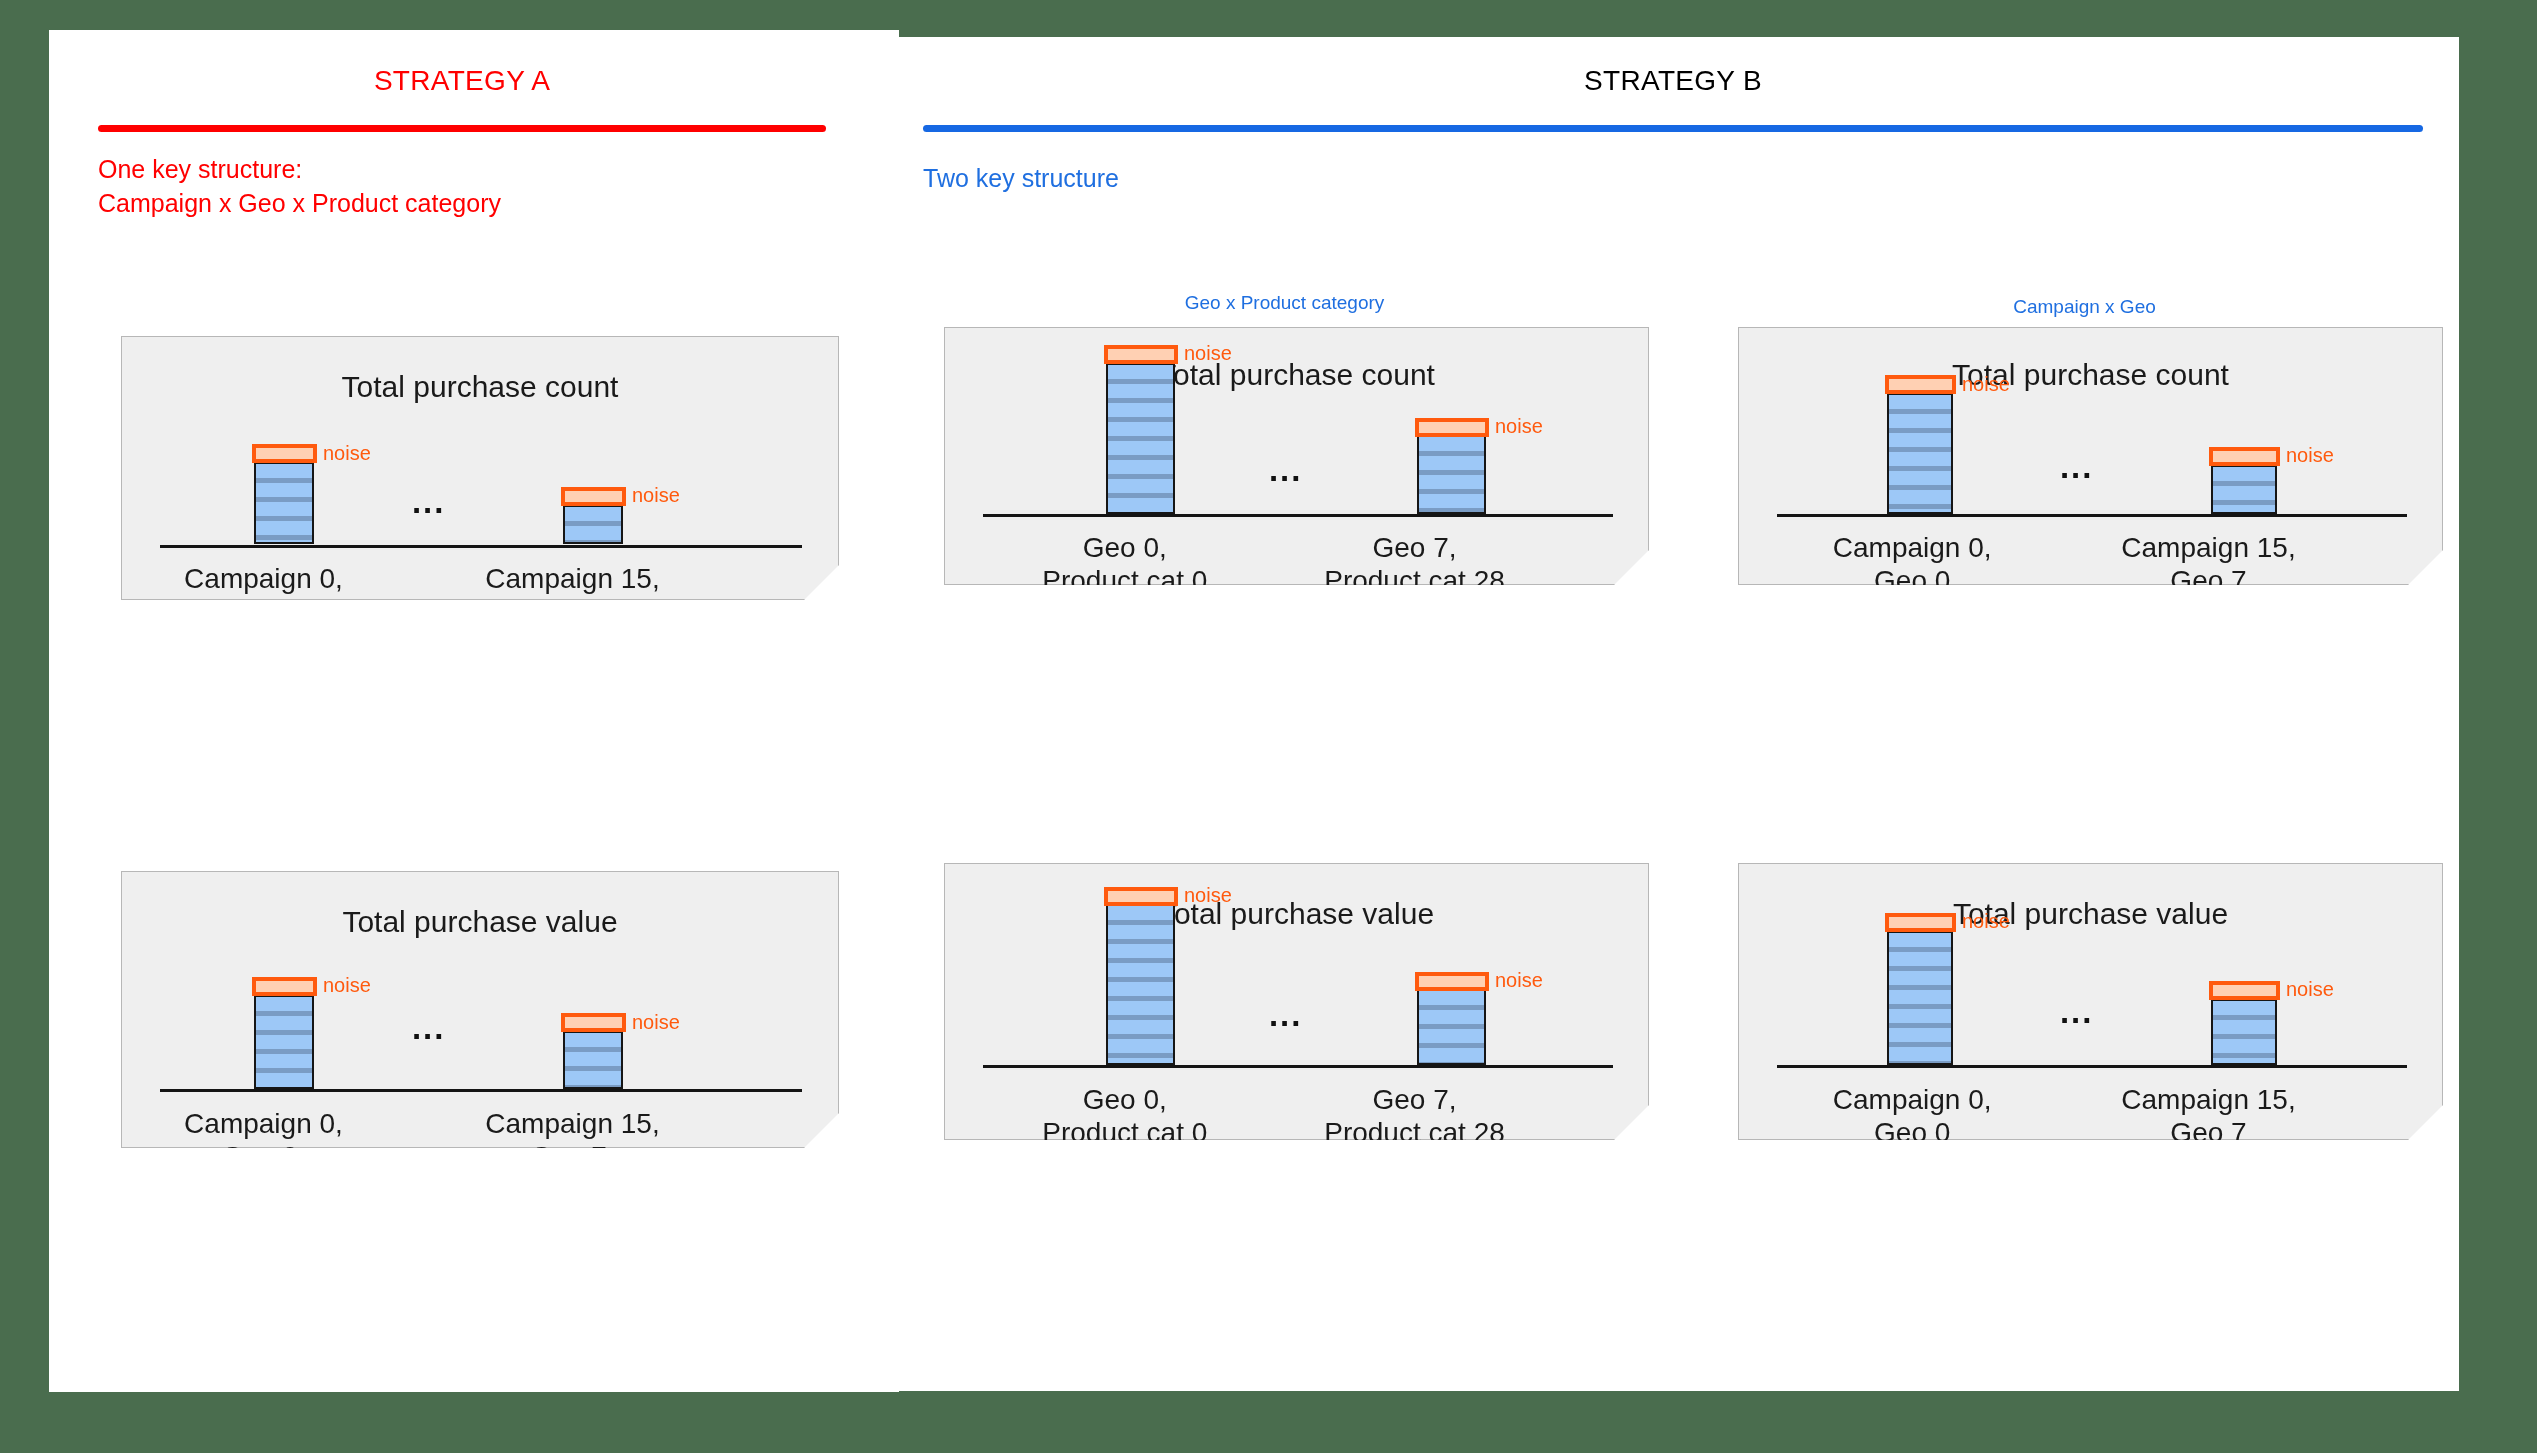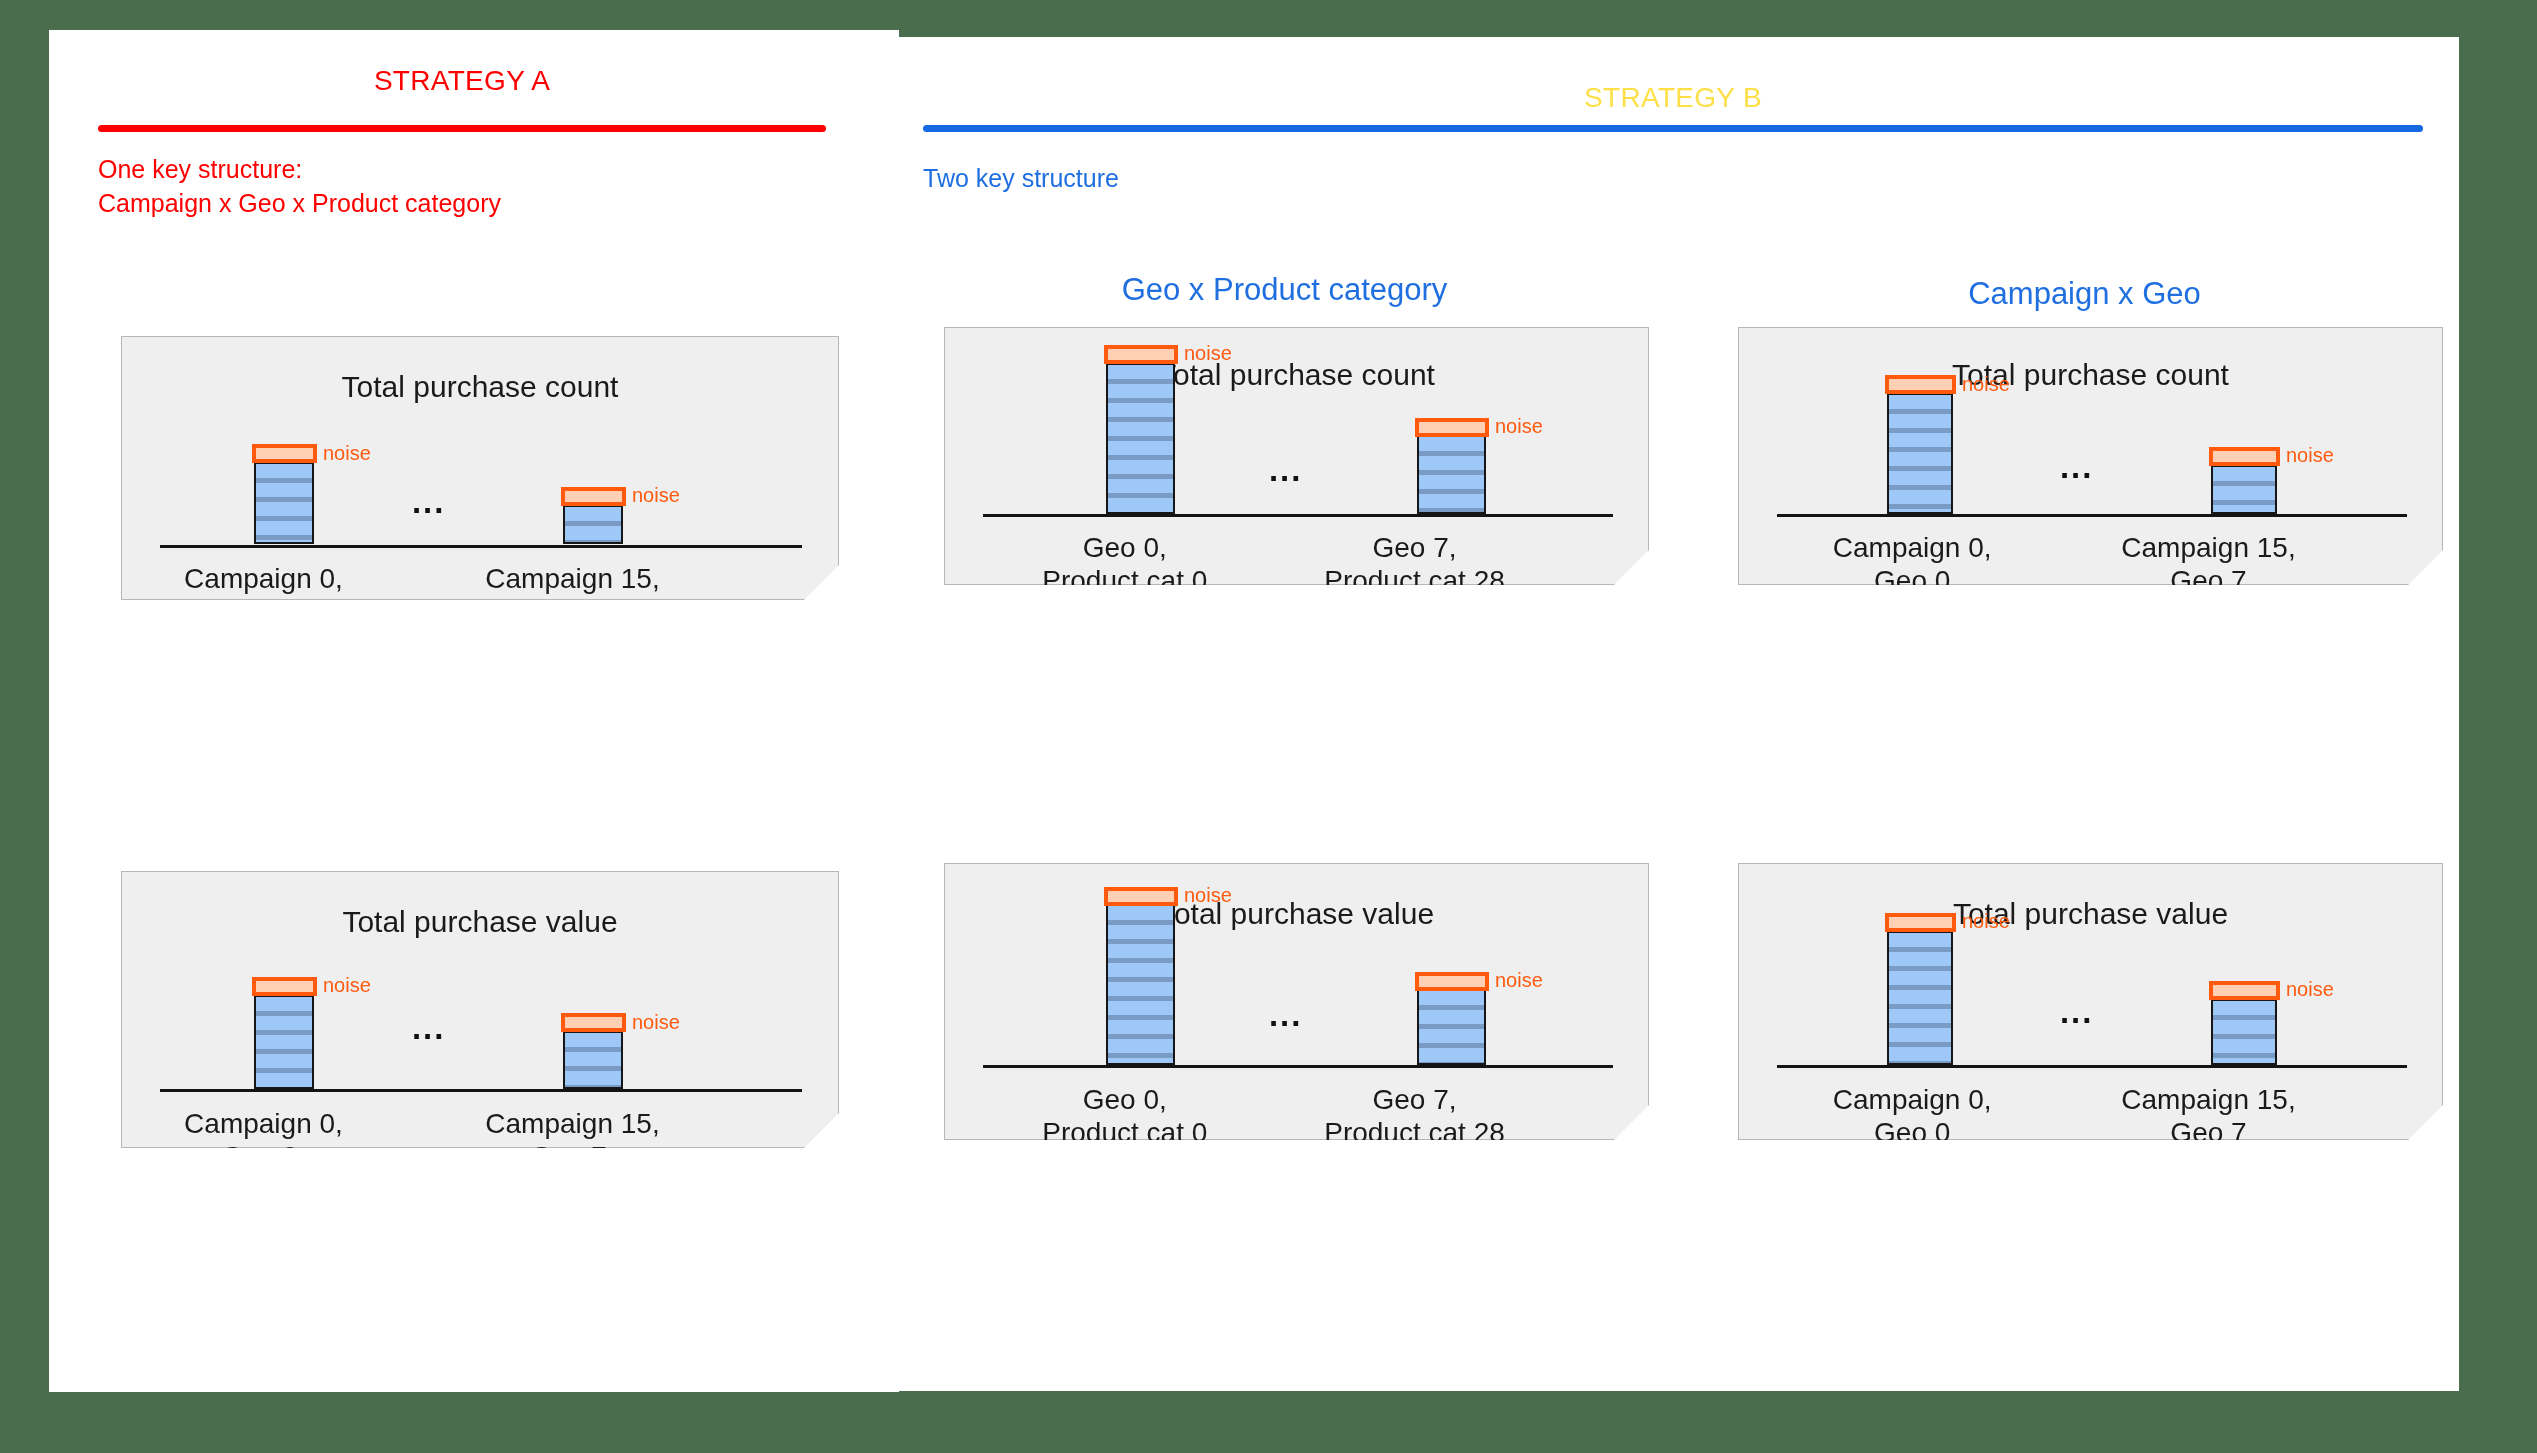--- a/index.html
+++ b/index.html
@@ -42,26 +42,25 @@
     white-space: nowrap;
   }
   #title-a {
     color: #ff0000;
     left: 98px;
     top: 65px;
     width: 728px;
     text-align: center;
   }
   #title-b {
-    color: #fde047;
+    color: #000000;
     left: 923px;
     top: 65px;
     width: 1500px;
     text-align: center;
-    margin-top: 17px;
   }
 
   .rule {
     position: absolute;
     height: 7px;
     border-radius: 3.8px;
   }
   #rule-a {
     background: #ff0000;
     left: 98px;
@@ -91,23 +90,24 @@
   #sub-b {
     color: #1f6fe0;
     left: 923px;
     top: 162px;
     width: 1500px;
   }
 
   .substructure-label {
     position: absolute;
     color: #1f6fe0;
-    font-size: 31px;
-    text-align: center;
-    white-space: nowrap;
+    font-size: 19px;
+    text-align: center;
+    white-space: nowrap;
+    margin-top: 20px;
   }
   #substructure-0 { left: 938px; top: 272px; width: 693px; }
   #substructure-1 { left: 1738px; top: 276px; width: 693px; }
 
   
   .card {
     position: absolute;
     background: #efefef;
     border: 1.9px solid #b7b7b7;
     box-sizing: border-box;

